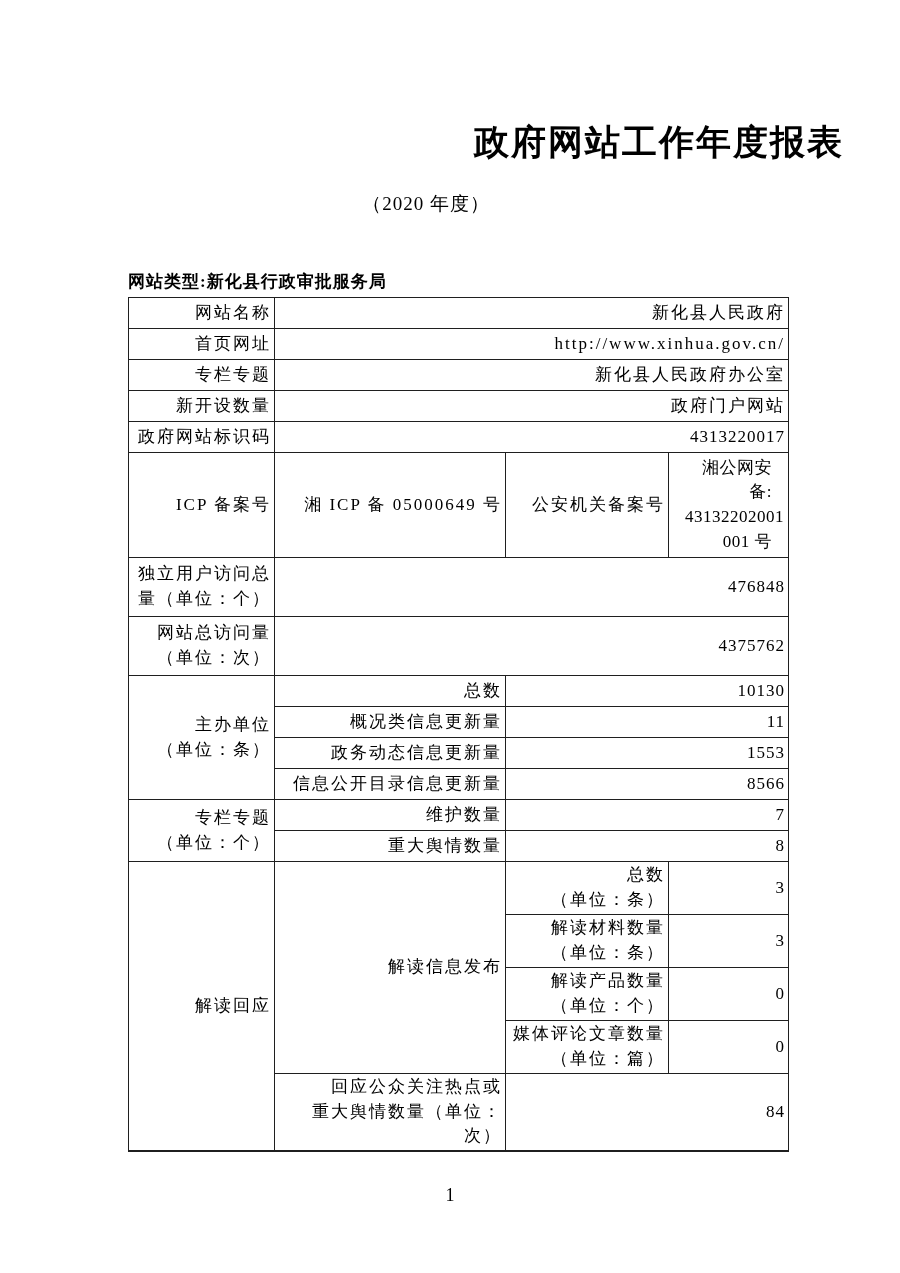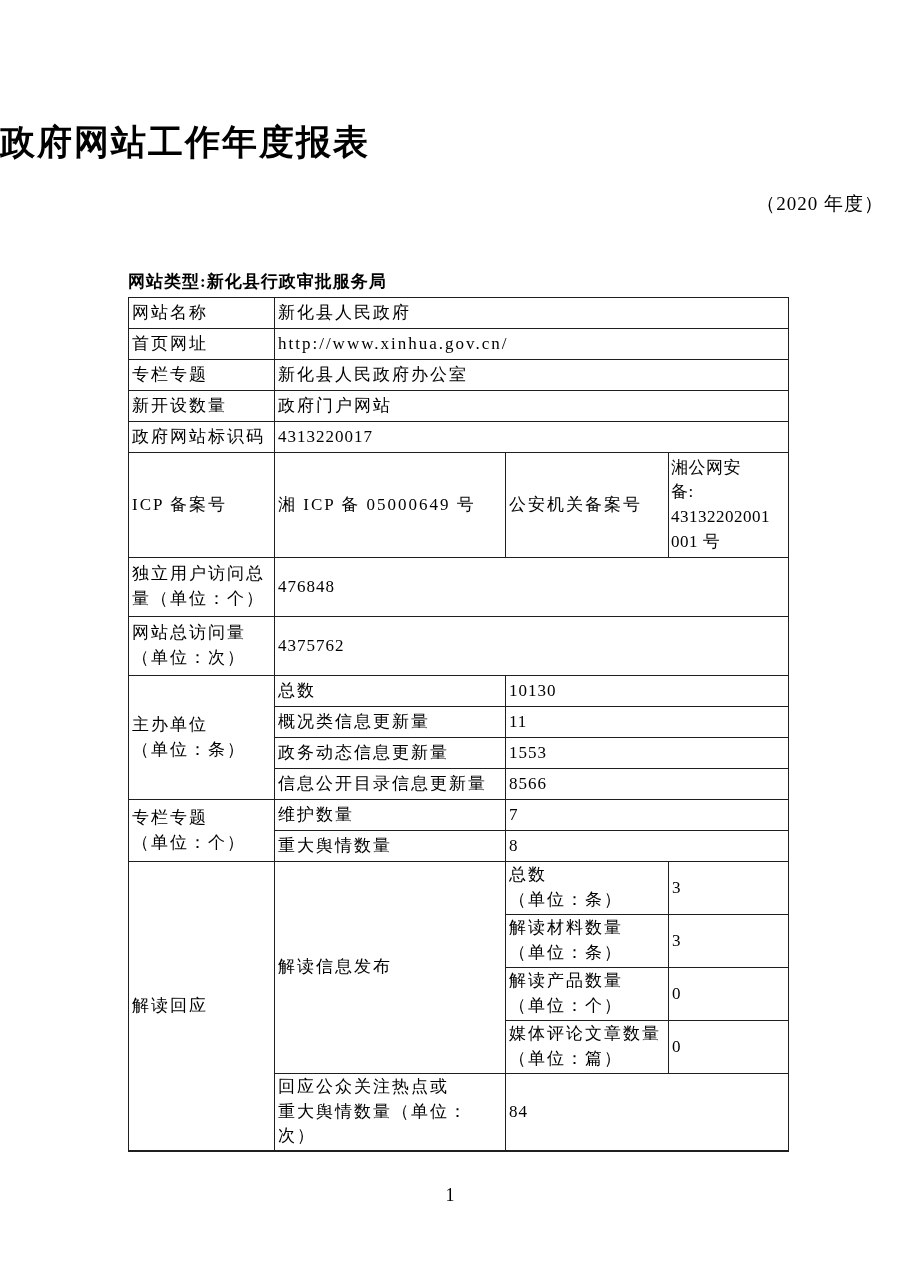--- a/index.html
+++ b/index.html
@@ -14,34 +14,33 @@
     width: 900px;
     height: 1273px;
     background: #ffffff;
     overflow: hidden;
   }
   .doc-title {
     position: absolute;
     top: 119px;
     left: 0;
     width: 844px;
-    text-align: left;
+    text-align: right;
     font-size: 35px;
     font-weight: 700;
     letter-spacing: 2px;
   }
   .doc-subtitle {
     position: absolute;
     top: 191px;
     left: 0;
     width: 852px;
-    text-align: right;
+    text-align: center;
     font-size: 19px;
     letter-spacing: 1px;
-    margin-left: 32px;
   }
   .reporting-unit {
     position: absolute;
     top: 270px;
     left: 128px;
     font-size: 17px;
     font-weight: 700;
     letter-spacing: 1px;
   }
   table.report {
@@ -50,30 +49,30 @@
     left: 128px;
     width: 660px;
     border-collapse: collapse;
     table-layout: fixed;
     font-size: 17px;
     border: 1px solid #1f1f1f;
     border-bottom-width: 2px;
   }
   table.report td {
     border: 1px solid #1f1f1f;
-    text-align: left;
+    text-align: right;
     vertical-align: middle;
     padding: 1px 3px;
     letter-spacing: 2px;
     line-height: 1.45;
     white-space: pre-line;
     overflow: hidden;
   }
   table.report td.num { letter-spacing: 1px; }
-  table.report td.tight { letter-spacing: 0.5px; padding: 1px 2px; }
+  table.report td.tight { letter-spacing: 0.5px; padding: 1px 16px; }
   tr.h31 { height: 31px; }
   tr.h105 { height: 105px; }
   tr.h59 { height: 59px; }
   tr.h53 { height: 53px; }
   tr.h73 { height: 73px; }
   .page-number {
     position: absolute;
     top: 1185px;
     left: 0;
     width: 900px;

